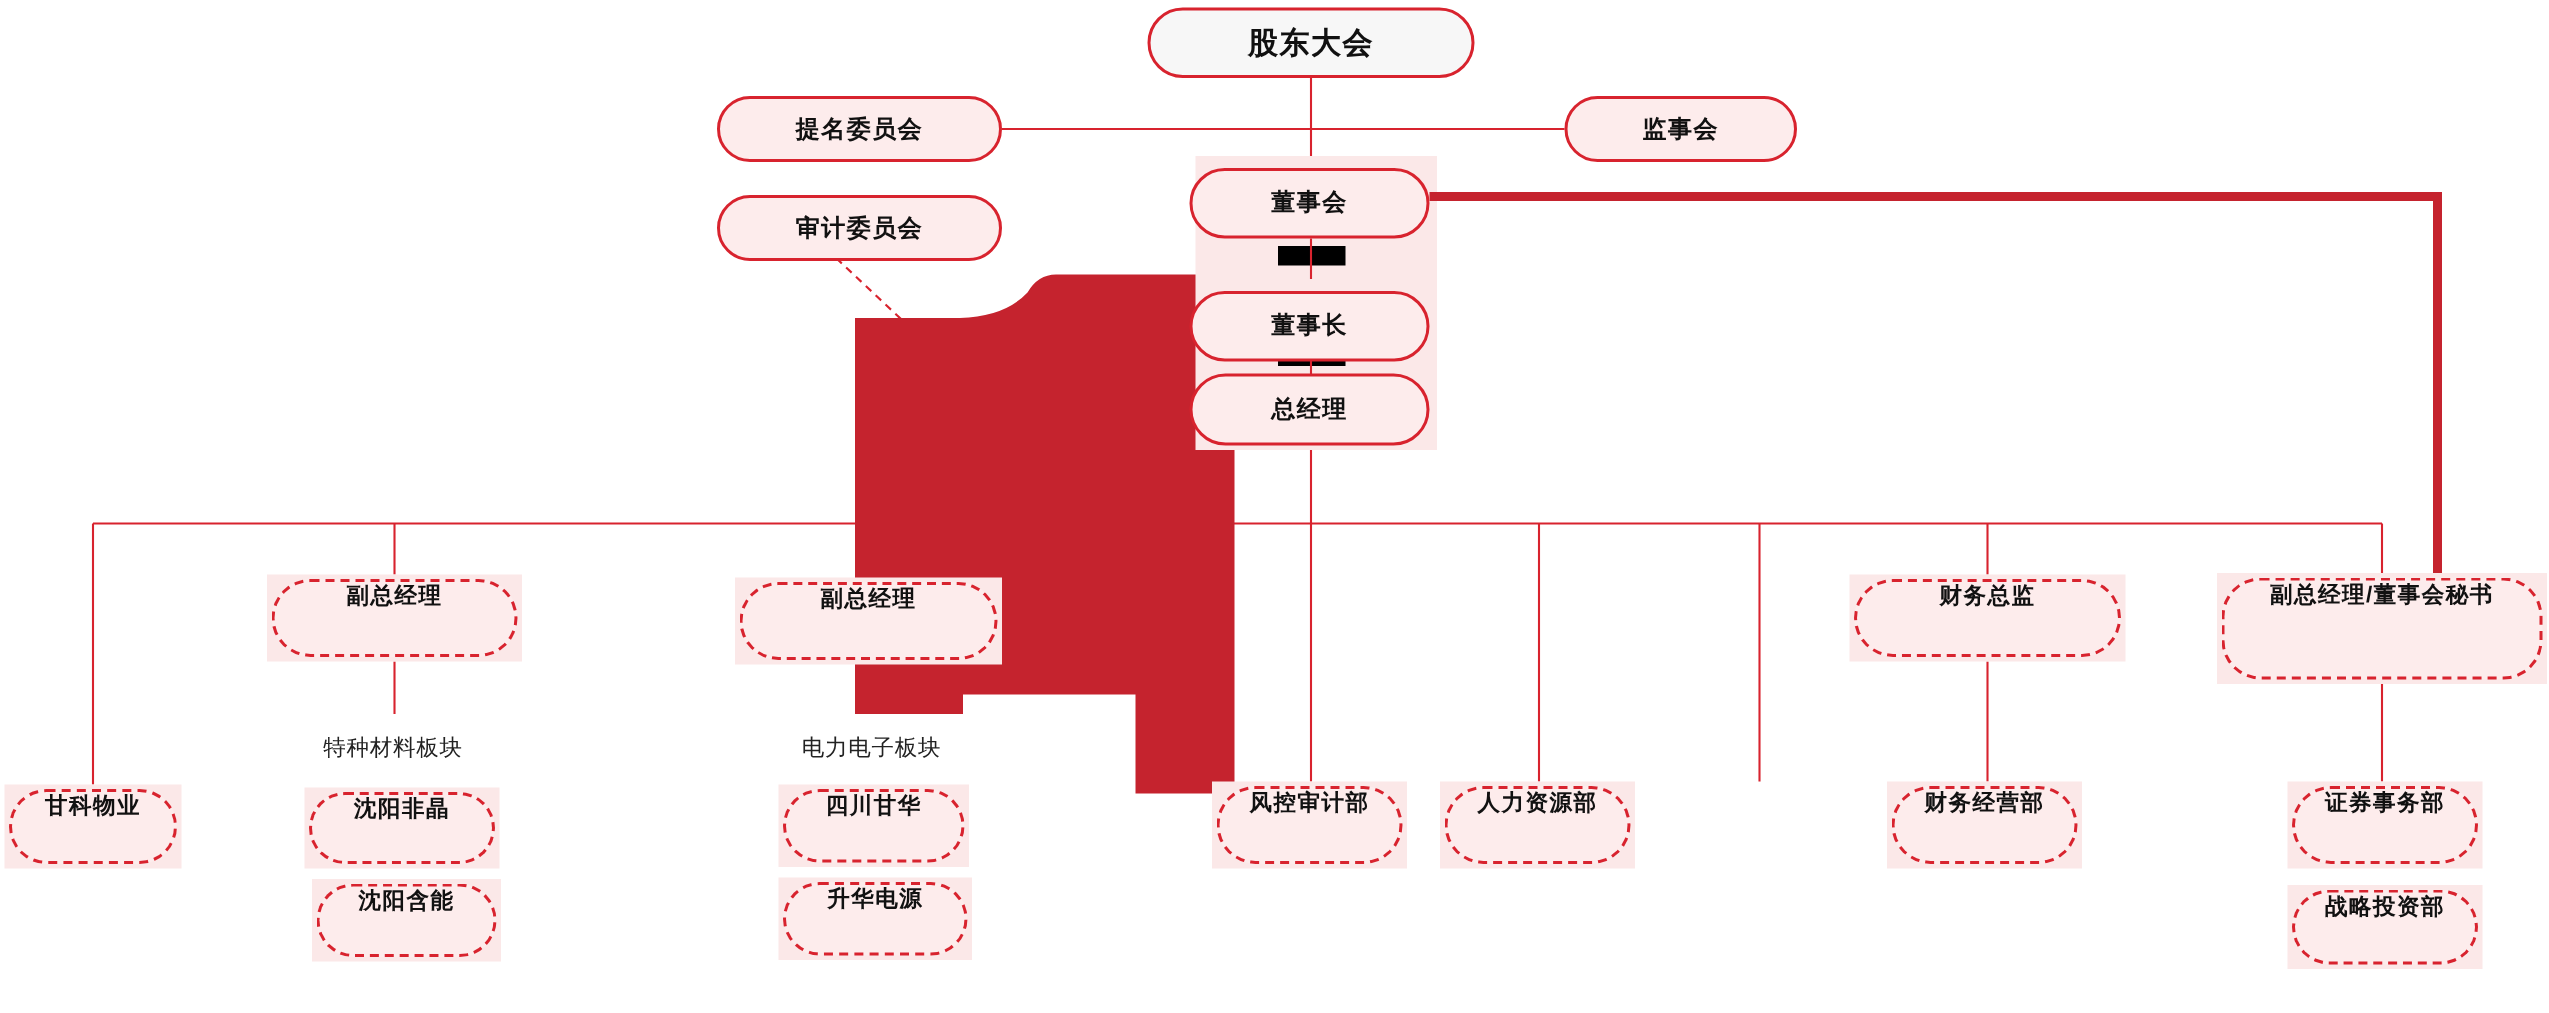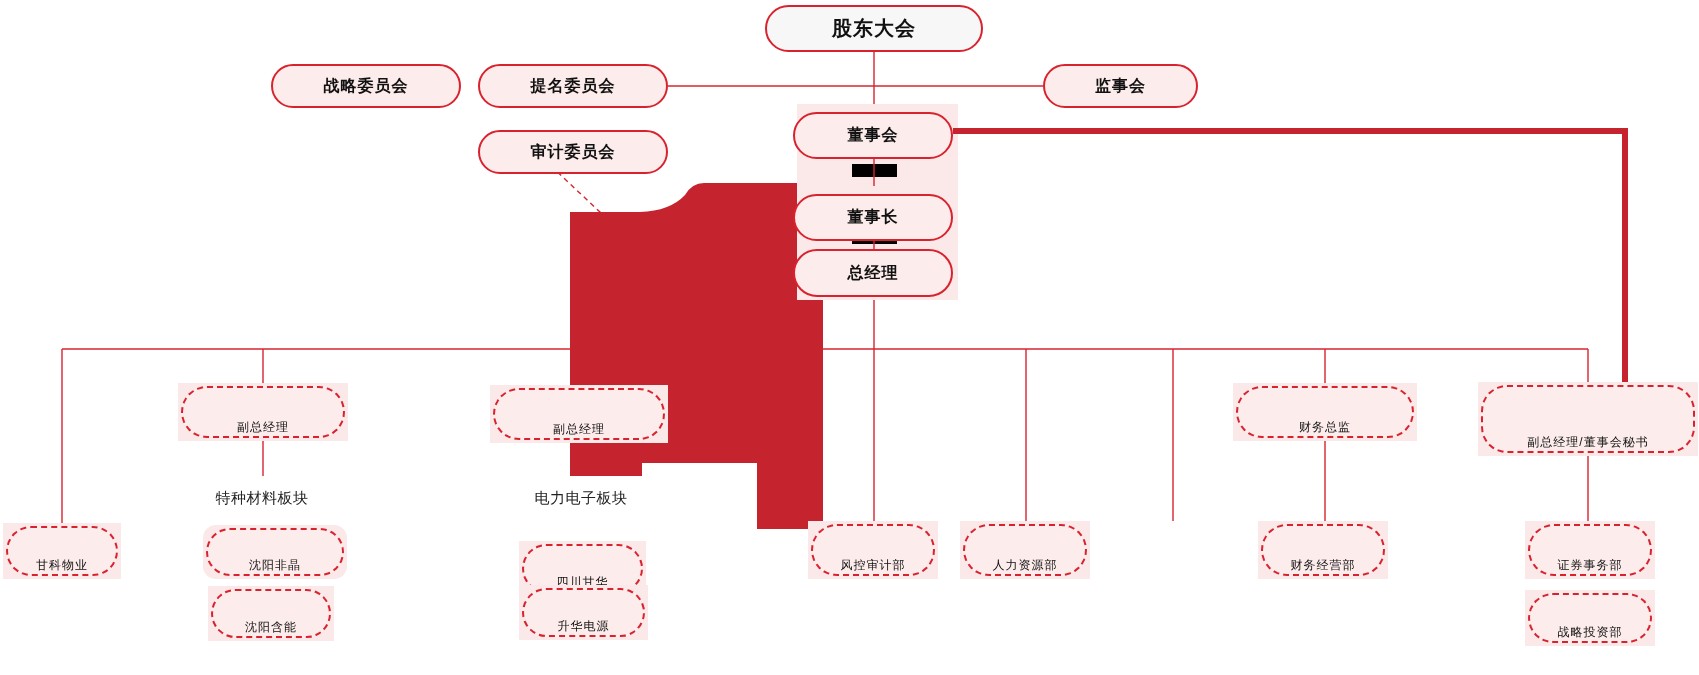--- a/index.html
+++ b/index.html
@@ -27,22 +27,22 @@
   }
   .snode.top{background:var(--top-fill);font-size:20px;border-radius:25px;}
 
   
   .dnode{position:absolute;background:var(--node-bg);}
   .dnode .dpill{
     position:absolute;inset:3px;
     border:2px dashed var(--line-red);
     border-radius:26px;
     background:var(--node-fill);
-    display:flex;align-items:flex-end;justify-content:center;
-    font-weight:normal;font-size:12px;color:var(--text);
+    display:flex;align-items:flex-start;justify-content:center;
+    font-weight:bold;font-size:15px;color:var(--text);
     box-sizing:border-box;letter-spacing:1px;
   }
   .sector-label{
     position:absolute;width:160px;text-align:center;
     font-size:15px;color:#222;letter-spacing:0.5px;
   }
 </style>
 </head>
 <body>
 
@@ -79,23 +79,20 @@
     <g stroke="var(--line-red)" stroke-width="1.4" fill="none">
       <path d="M874,159 V186"></path>
       <path d="M874,228 V252"></path>
     </g>
   </svg>
 
   <div class="snode top" style="left:765px;top:5px;width:218px;height:47px;">
     <span>股东大会</span>
   </div>
 
-  <div class="snode" style="left:271px;top:64px;width:190px;height:44px;">
-    <span>战略委员会</span>
-  </div>
   <div class="snode" style="left:478px;top:64px;width:190px;height:44px;">
     <span>提名委员会</span>
   </div>
   <div class="snode" style="left:478px;top:130px;width:190px;height:44px;">
     <span>审计委员会</span>
   </div>
   <div class="snode" style="left:1043px;top:64px;width:155px;height:44px;">
     <span>监事会</span>
   </div>
 
@@ -131,31 +128,31 @@
   </div>
 
   <div class="sector-label" style="left:182px;top:489px;">特种材料板块</div>
   <div class="sector-label" style="left:501px;top:489px;">电力电子板块</div>
 
   <div class="dnode" style="left:3px;top:523px;width:118px;height:56px;">
     <div class="dpill">
         <span>甘科物业</span>
       </div>
   </div>
-  <div class="dnode" style="left:203px;top:525px;width:144px;height:54px;border-radius:13px;">
+  <div class="dnode" style="left:203px;top:525px;width:130px;height:54px;">
     <div class="dpill">
         <span>沈阳非晶</span>
       </div>
   </div>
   <div class="dnode" style="left:208px;top:586px;width:126px;height:55px;">
     <div class="dpill">
         <span>沈阳含能</span>
       </div>
   </div>
-  <div class="dnode" style="left:519px;top:523px;width:127px;height:55px;margin-top:18px;">
+  <div class="dnode" style="left:519px;top:523px;width:127px;height:55px;">
     <div class="dpill">
         <span>四川甘华</span>
       </div>
   </div>
   <div class="dnode" style="left:519px;top:585px;width:129px;height:55px;">
     <div class="dpill">
         <span>升华电源</span>
       </div>
   </div>
   <div class="dnode" style="left:808px;top:521px;width:130px;height:58px;">

